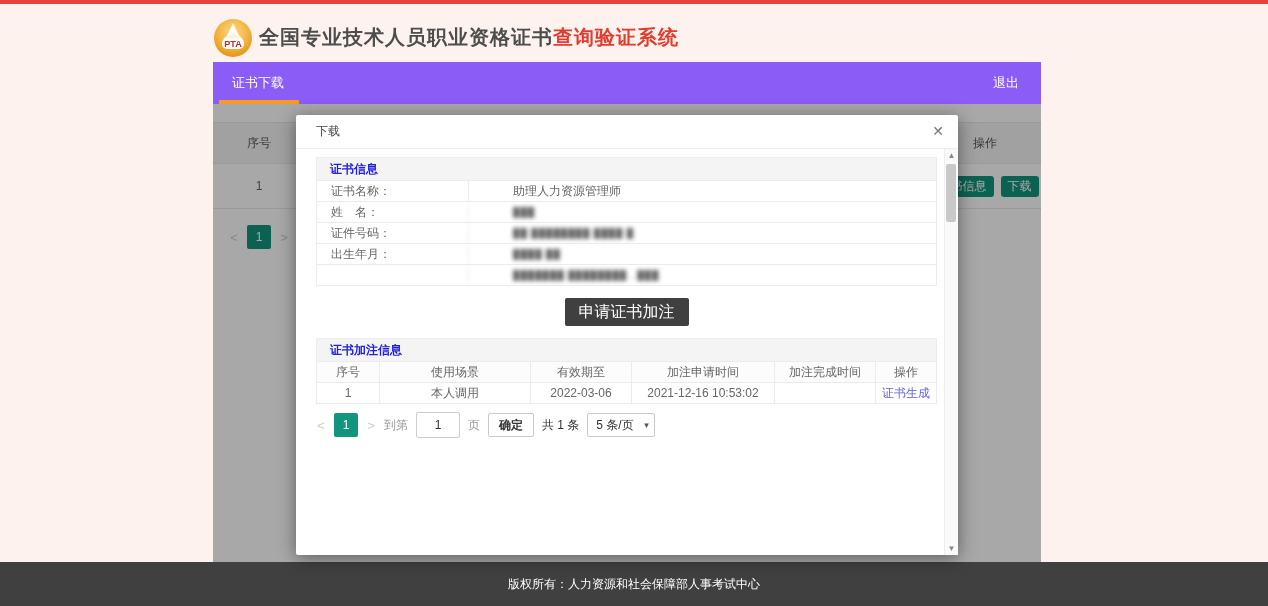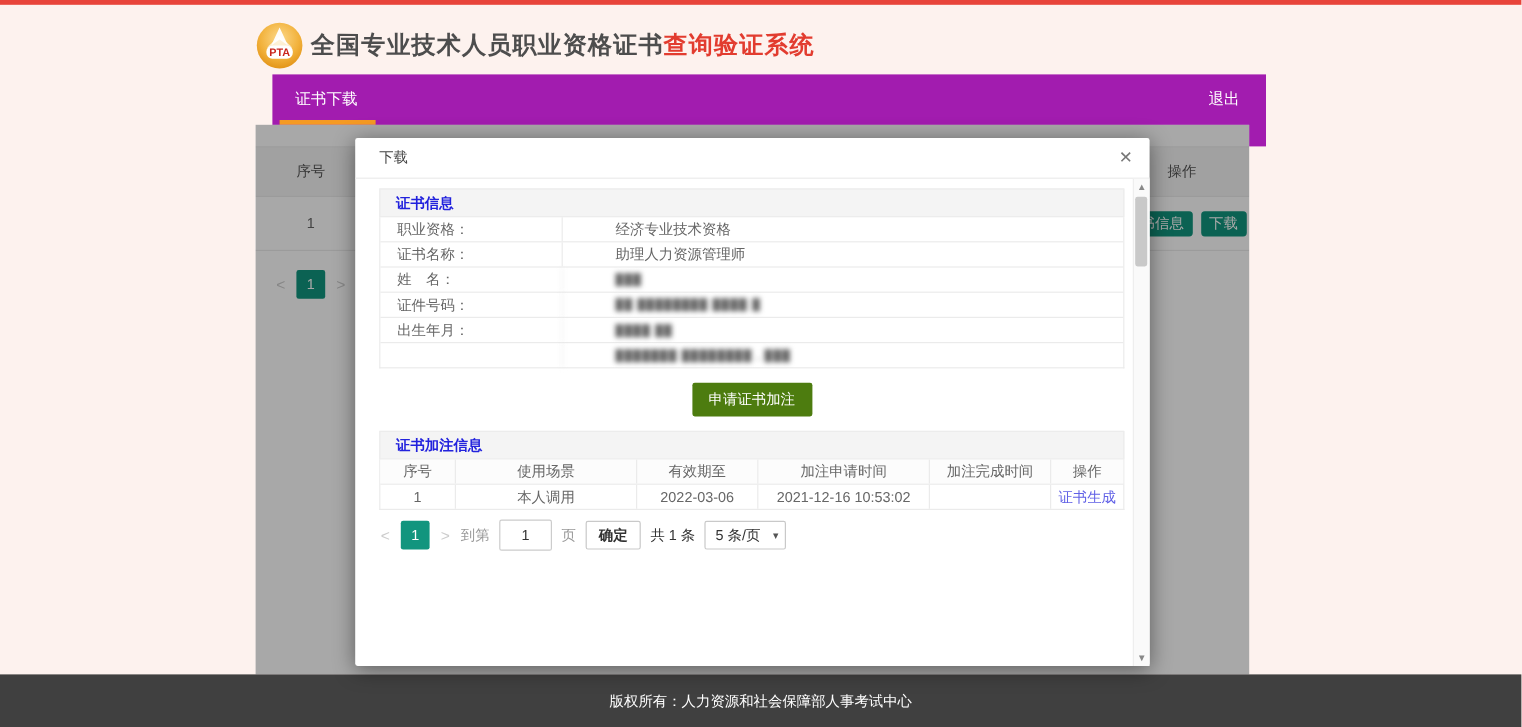--- a/index.html
+++ b/index.html
@@ -11,21 +11,21 @@
   .header{position:absolute;top:4px;left:213px;width:828px;height:58px;}
   .logo{position:absolute;left:0;top:14px;width:40px;height:40px;}
   .site-title{position:absolute;left:46px;top:20px;font-size:20px;font-weight:bold;letter-spacing:1px;}
   .site-title .main{color:#4d4d4d;}
   .site-title .accent{color:#e23c2f;}
   .userbar{position:absolute;right:2px;top:8px;display:flex;align-items:center;gap:6px;font-size:12px;color:#666;}
   .userbar .sep{color:#ccc;margin:0 4px;}
   .userbar .vlink{color:#3a3ae0;text-decoration:none;}
   .redacted{filter:blur(2.2px);color:#8f8f8f;font-size:9px;letter-spacing:1px;}
   
-  .navbar{position:absolute;top:62px;left:213px;width:828px;height:60px;background:#a21caf;margin-left:14px;}
+  .navbar{position:absolute;top:62px;left:213px;width:828px;height:60px;background:#8b5cf6;}
   .nav-tab{position:absolute;left:2px;top:0;width:86px;height:42px;line-height:42px;text-align:center;
            color:#fff;font-size:13px;cursor:pointer;}
   .nav-ind{position:absolute;left:4px;bottom:0;width:80px;height:4px;background:#f59a23;}
   .nav-logout{position:absolute;right:22px;top:0;height:42px;line-height:42px;color:#fff;font-size:13px;cursor:pointer;}
   
   .content{position:absolute;top:104px;left:213px;width:828px;height:458px;background:#fff;}
   .bg-table{margin:18px 0 0 0;width:828px;border-top:1px solid #e8e8e8;border-bottom:1px solid #e8e8e8;}
   .bgt-row{display:flex;}
   .bgt-head{background:#f5f5f5;height:40px;line-height:40px;color:#555;}
   .bgt-body{background:#fff;height:44px;line-height:44px;border-top:1px solid #e8e8e8;}
@@ -73,22 +73,22 @@
   .irow .lbl{width:137px;padding:3px 0 3px 14px;color:#666;line-height:14px;}
   .irow .val{flex:1;padding:3px 0 3px 44px;color:#666;line-height:14px;border-left:1px solid #ebebeb;}
   .irow.tall .val{padding-top:4px;padding-bottom:4px;}
   
   .photo{position:relative;width:46px;height:56px;background:#f3f1ef;overflow:hidden;filter:blur(1.8px);}
   .ph-hair{position:absolute;top:3px;left:11px;width:24px;height:18px;border-radius:50% 50% 40% 40%;background:#4a4038;}
   .ph-face{position:absolute;top:9px;left:14px;width:18px;height:21px;border-radius:45%;background:#e6bf9a;}
   .ph-shirt{position:absolute;bottom:0;left:1px;width:44px;height:16px;border-radius:50% 50% 0 0;background:#cdd5e2;}
   
   .apply-wrap{text-align:center;margin:12px 0 12px 0;}
-  .btn-blue{background:#4d7c0f;color:#fff;border:none;border-radius:2px;height:28px;padding:0 14px;
-            font-size:12px;cursor:pointer;font-family:inherit;}
+  .btn-blue{background:#404040;color:#fff;border:none;border-radius:2px;height:28px;padding:0 14px;
+            font-size:16px;cursor:pointer;font-family:inherit;}
   
   .t2{border:1px solid #ebebeb;border-top:none;margin-top:0;}
   .t2row{display:flex;}
   .t2row.head{background:#fcfcfc;color:#666;}
   .t2row.body{border-top:1px solid #ebebeb;}
   .t2c{height:20px;line-height:20px;text-align:center;border-right:1px solid #ebebeb;overflow:hidden;}
   .t2c:last-child{border-right:none;}
   .c0{width:62px;} .c1{width:150px;} .c2{width:100px;} .c3{width:142px;} .c4{width:100px;} .c5{flex:1;}
   .link-blue{color:#6161e6;cursor:pointer;}
   .m-pager{margin:8px 0 0 0;}
@@ -162,24 +162,20 @@
     <div class="modal-header">
       <span>下载</span>
       <span class="modal-close">✕</span>
     </div>
 
     <div class="modal-body">
       <div class="section-bar">证书信息</div>
 
       <div class="info-table">
         <div class="irow">
-          <div class="lbl">职业资格：</div>
-          <div class="val">经济专业技术资格</div>
-        </div>
-        <div class="irow">
           <div class="lbl">证书名称：</div>
           <div class="val">助理人力资源管理师</div>
         </div>
         <div class="irow">
           <div class="lbl">姓　名：</div>
           <div class="val redacted">███</div>
         </div>
         <div class="irow">
           <div class="lbl">证件号码：</div>
           <div class="val redacted">██ ████████ ████ █</div>

